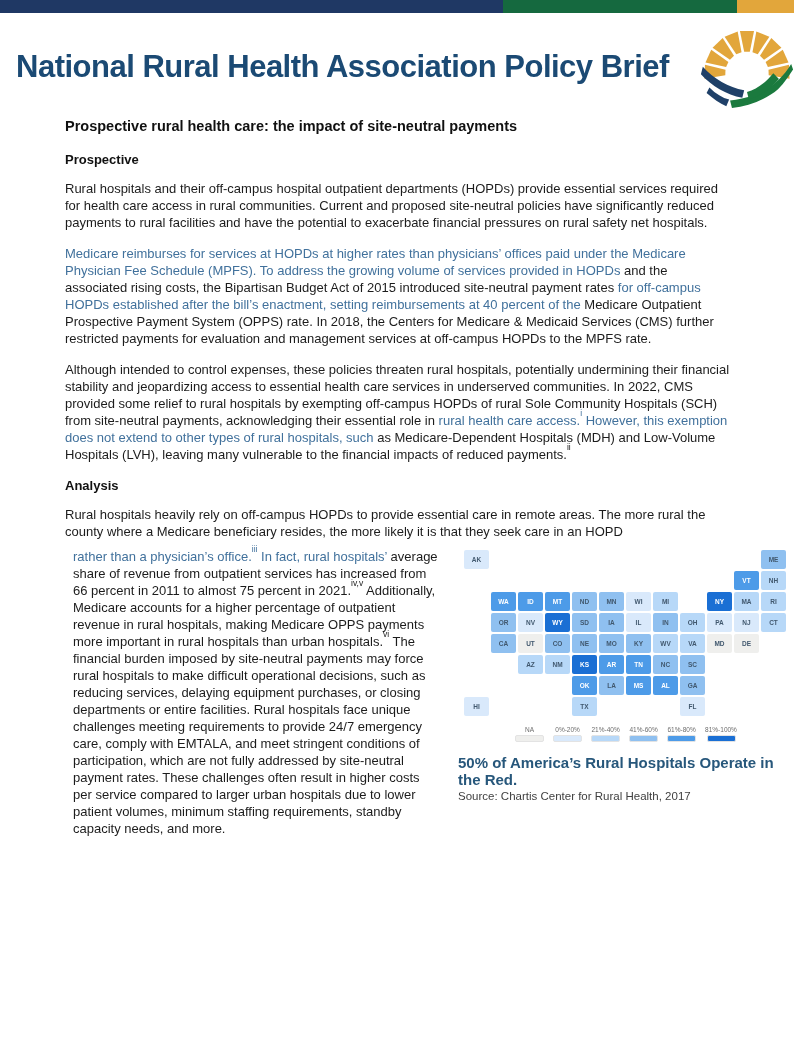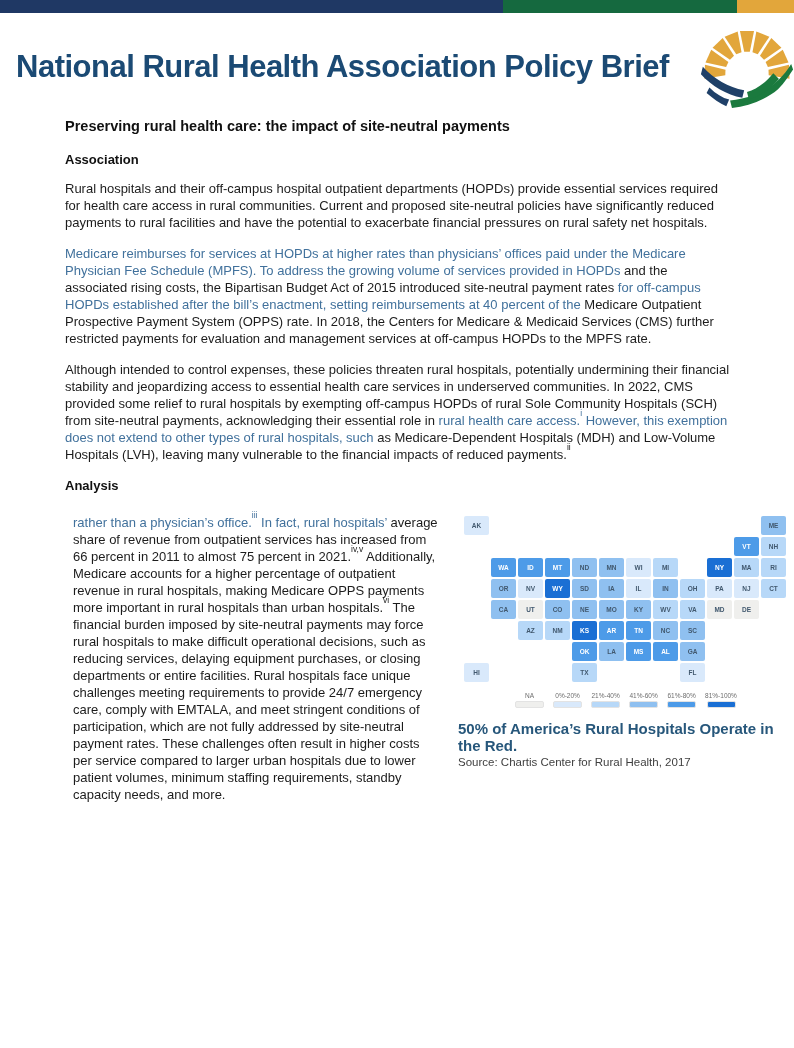--- a/index.html
+++ b/index.html
@@ -77,38 +77,41 @@
         <path d="M3,55 C15,68 30,77 47,80 L45,88 C28,85 12,75 1,63 Z" fill="#1F4068"></path>
         <path d="M10,77 C17,84 24,88 31,90 L28,97 C21,94 14,89 7,83 Z" fill="#1F4068"></path>
         <path d="M97,52 C88,67 74,79 58,85 C49,88 40,90 32,91 L34,99 C52,97 70,90 83,79 C90,72 95,64 99,58 Z" fill="#1B7A3E"></path>
         <path d="M50,82 C60,79 70,72 78,62 L84,68 C75,79 63,86 52,90 Z" fill="#1B7A3E"></path>
       </svg>
     </div>
   </div>
 
   <div class="content">
 
-    <h1 class="doc-title">Preserving rural health care: the impact of site-neutral payments</h1>
-
-    <h2 class="sec">Association</h2>
+    <h1 class="doc-title">Prospective rural health care: the impact of site-neutral payments</h1>
+
+    <h2 class="sec">Prospective</h2>
 
     <p class="body">
       <span>Rural hospitals and their off-campus hospital outpatient departments (HOPDs) provide essential services required for health care access in rural communities. Current and proposed site-neutral policies have significantly reduced payments to rural facilities and have the potential to exacerbate financial pressures on rural safety net hospitals.</span>
     </p>
 
     <p class="body">
       <span class="blu">Medicare reimburses for services at HOPDs at higher rates than physicians’ offices paid under the Medicare Physician Fee Schedule (MPFS). To address the growing volume of services provided in HOPDs</span><span> and the associated rising costs, the Bipartisan Budget Act of 2015 introduced site-neutral payment rates </span><span class="blu">for off-campus HOPDs established after the bill’s enactment, setting reimbursements at 40 percent of the </span><span>Medicare Outpatient Prospective Payment System (OPPS) rate. In 2018, the Centers for Medicare &amp; Medicaid Services (CMS) further restricted payments for evaluation and management services at off-campus HOPDs to the MPFS rate.</span>
     </p>
 
     <p class="body">
       <span>Although intended to control expenses, these policies threaten rural hospitals, potentially undermining their financial stability and jeopardizing access to essential health care services in underserved communities. In 2022, CMS provided some relief to rural hospitals by exempting off-campus HOPDs of rural Sole Community Hospitals (SCH) from site-neutral payments, acknowledging their essential role in </span><span class="blu">rural health care access.</span><sup class="note blu">i</sup><span class="blu"> However, this exemption does not extend to other types of rural hospitals, such </span><span>as Medicare-Dependent Hospitals (MDH) and Low-Volume Hospitals (LVH), leaving many vulnerable to the financial impacts of reduced payments.</span><sup class="note">ii</sup>
     </p>
 
     <h2 class="sec">Analysis</h2>
 
+    <p class="body" style="margin-bottom:0;">
+      <span>Rural hospitals heavily rely on off-campus HOPDs to provide essential care in remote areas. The more rural the county where a Medicare beneficiary resides, the more likely it is that they seek care in an HOPD</span>
+    </p>
 
     <div class="analysis-flex">
       <p class="body colp">
         <span class="blu">rather than a physician’s office.</span><sup class="note blu">iii</sup><span class="blu"> In fact, rural hospitals’ </span><span>average share of revenue from outpatient services has increased from 66 percent in 2011 to almost 75 percent in 2021.</span><sup class="note">iv,v</sup><span> Additionally, Medicare accounts for a higher percentage of outpatient revenue in rural hospitals, making Medicare OPPS payments more important in rural hospitals than urban hospitals.</span><sup class="note">vi</sup><span> The financial burden imposed by site-neutral payments may force rural hospitals to make difficult operational decisions, such as reducing services, delaying equipment purchases, or closing departments or entire facilities. Rural hospitals face unique challenges meeting requirements to provide 24/7 emergency care, comply with EMTALA, and meet stringent conditions of participation, which are not fully addressed by site-neutral payment rates. These challenges often result in higher costs per service compared to larger urban hospitals due to lower patient volumes, minimum staffing requirements, standby capacity needs, and more.</span>
       </p>
 
       <figure class="fig">
         <div class="map-wrap">
             <div class="tile" style="left: 6px; top: 0px; background: rgb(217, 233, 251); color: rgb(65, 88, 110);">AK</div>
             <div class="tile" style="left: 303px; top: 0px; background: rgb(143, 192, 240); color: rgb(65, 88, 110);">ME</div>

